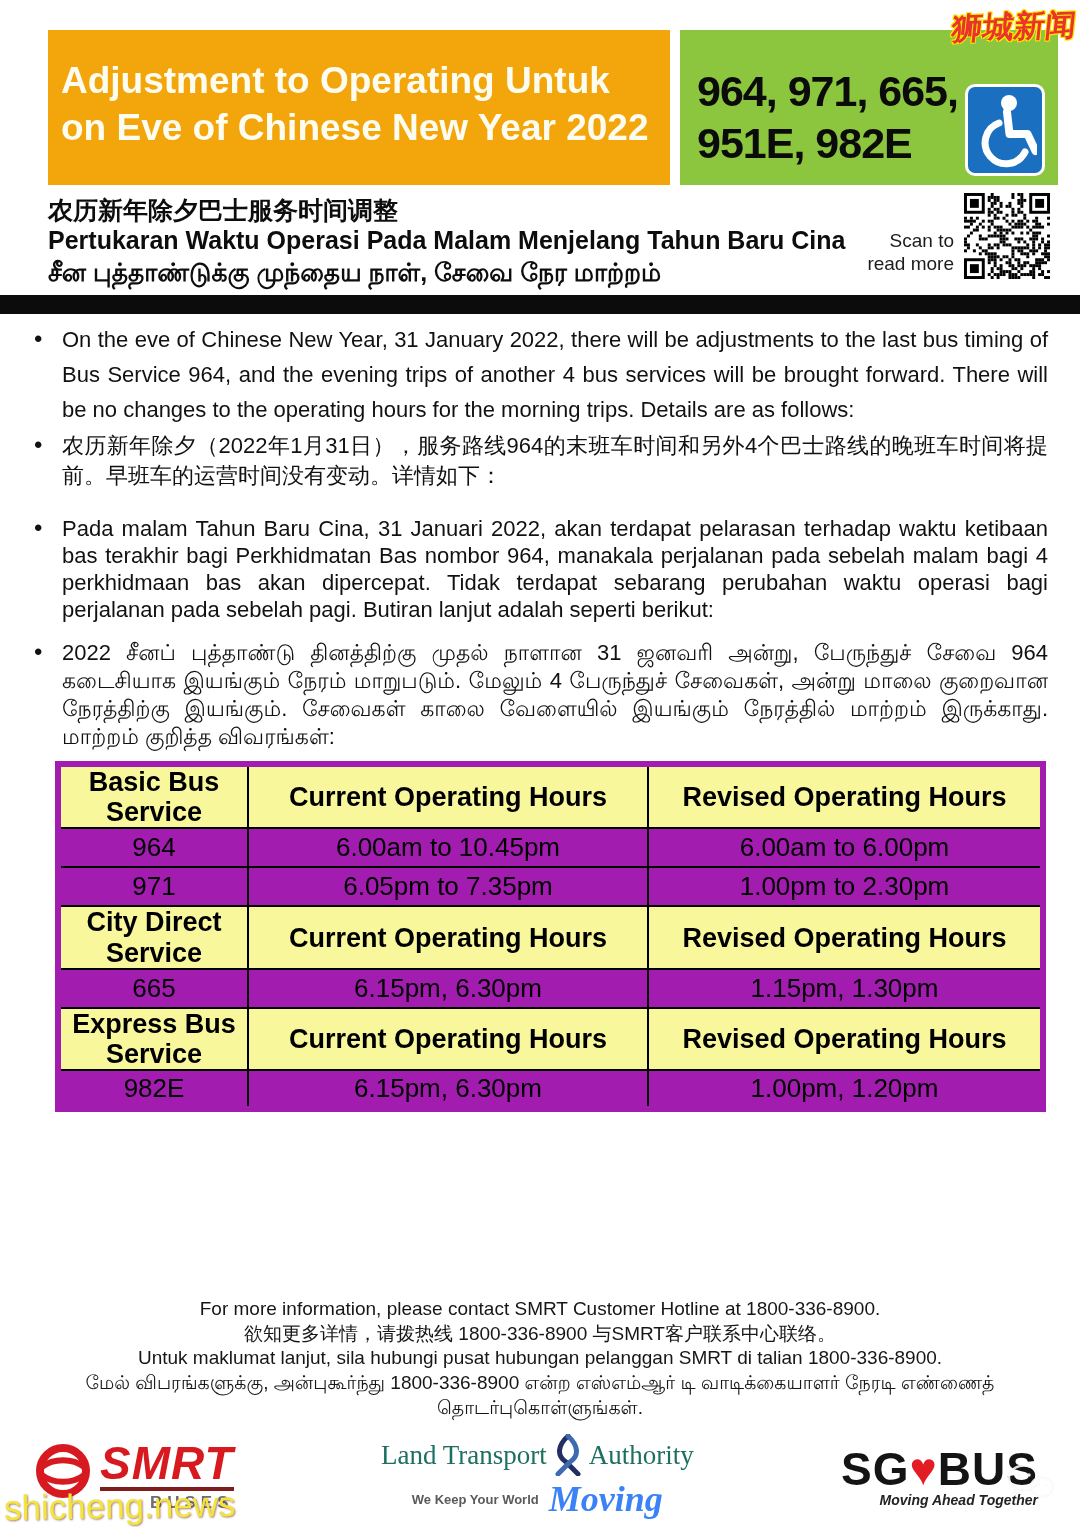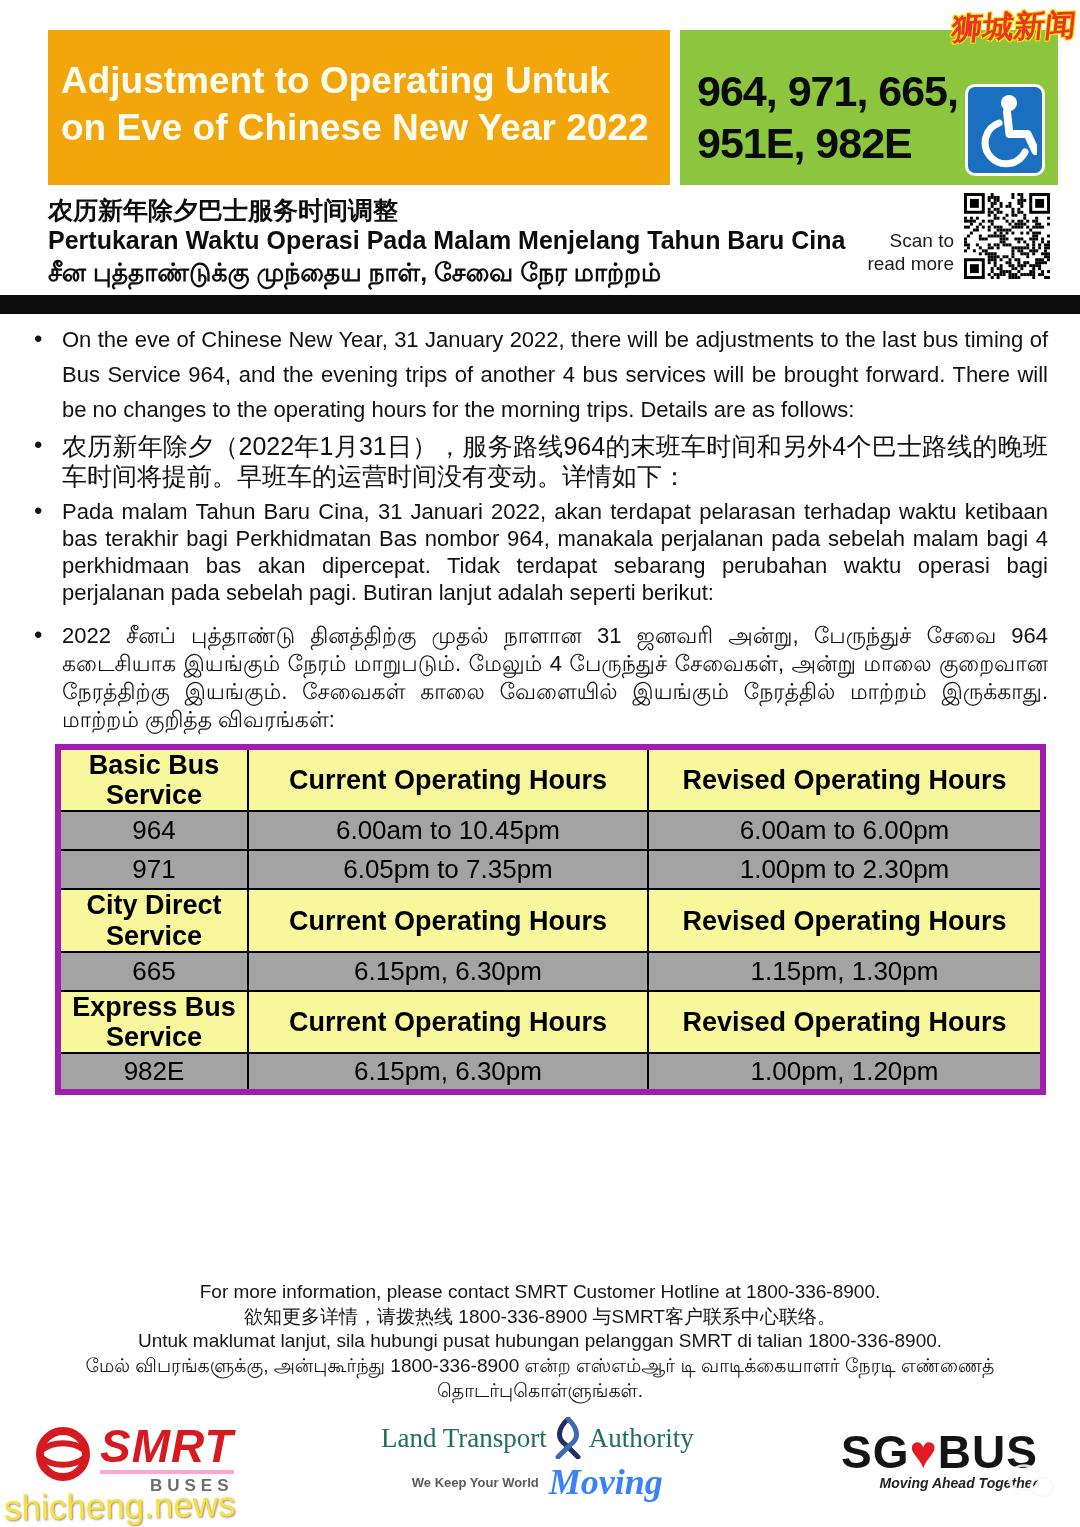--- a/index.html
+++ b/index.html
@@ -26,46 +26,46 @@
   .scan-note { font-size:19px; line-height:1.25; text-align:right; color:#1c1c1c; padding-bottom:4px; }
   .qr { width:86px; height:88px; background:#fff; }
 
   .black-bar { width:1080px; height:19px; background:#0c0c0c; margin-top:6px; }
 
   
   .bullets { list-style:none; margin:8px 32px 0 32px; }
   .bullets li { position:relative; padding-left:30px; text-align:justify; color:#111; }
   .bullets li::before { content:"\2022"; position:absolute; left:2px; top:-1px; font-size:24px; }
   .b-en { font-size:22px; line-height:35px; margin-bottom:4px; }
-  .b-zh { font-size:25px; line-height:30px; margin-bottom:7px; }
+  .b-zh { font-size:22px; line-height:30px; margin-bottom:24px; }
   .b-ms { font-size:22px; line-height:27px; margin-bottom:16px; }
   .b-ta { font-size:22px; line-height:28px; margin-bottom:8px; }
 
   
   table.schedule { border-collapse:collapse; table-layout:fixed; width:985px; margin:10px 0 0 55px;
     border:6px solid #a21caf; }
   table.schedule td { border:2px solid #000; text-align:center; vertical-align:middle; color:#000; }
   tr.sec-head td { background:#F8F79B; font-weight:bold; font-size:27px; line-height:1.12; height:62px; }
-  tr.data-row td { background:#a3a3a3; font-size:26px; height:39px; }
+  tr.data-row td { background:#a21caf; font-size:26px; height:39px; }
 
   .spacer { height:185px; }
 
   
   .footer-lines { text-align:center; color:#161616; }
   .f-en { font-size:19px; line-height:24px; }
   .f-zh { font-size:19px; line-height:25px; }
   .f-ms { font-size:19px; line-height:24px; }
   .f-ta { font-size:19px; line-height:25px; }
 
   .logos { display:flex; align-items:center; justify-content:space-between; margin:14px 42px 0 34px; }
 
   .smrt-logo { display:flex; align-items:flex-start; gap:8px; }
   .smrt-word-col { display:flex; flex-direction:column; align-items:flex-end; }
   .smrt-word { font-size:46px; font-weight:bold; font-style:italic; color:#D71920; letter-spacing:1px;
-    line-height:0.95; border-bottom:4px solid #f9a8d4; padding-bottom:2px; }
+    line-height:0.95; border-bottom:4px solid #7f1d1d; padding-bottom:2px; }
   .smrt-buses { font-size:17px; letter-spacing:5px; color:#6d6d6d; font-weight:bold; margin-top:2px; }
 
   .lta-logo { text-align:center; font-family:"Liberation Serif", serif; }
   .lta-row1 { display:flex; align-items:center; gap:6px; color:#1E6E62; font-size:27px; }
   .lta-row2 { display:flex; align-items:center; justify-content:center; gap:10px; margin-top:2px; }
   .lta-keep { font-family:"Liberation Sans", sans-serif; font-size:13px; font-weight:bold; color:#5b5b5b; }
   .lta-moving { font-style:italic; font-weight:bold; font-size:36px; color:#3b82f6; }
 
   .sgbus-logo { position:relative; text-align:center; }
   .sgbus-main { font-size:46px; font-weight:bold; color:#141414; letter-spacing:1px; line-height:1; }

